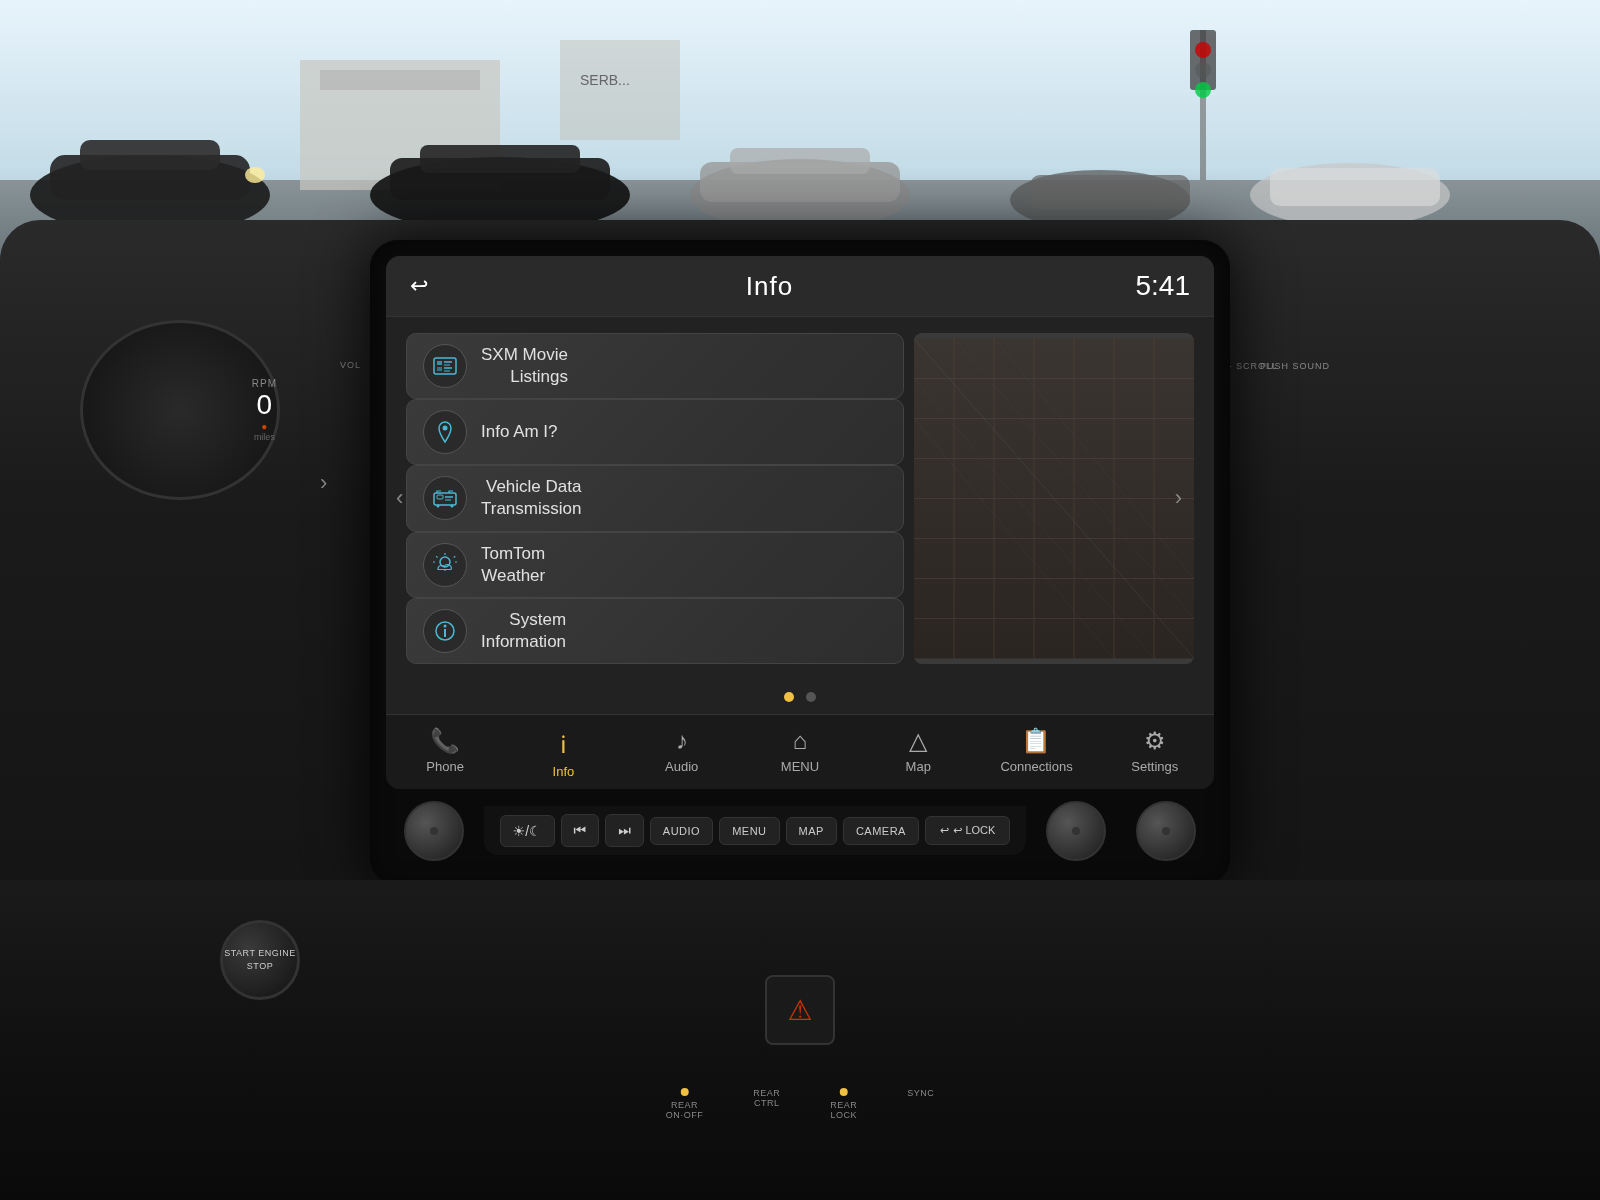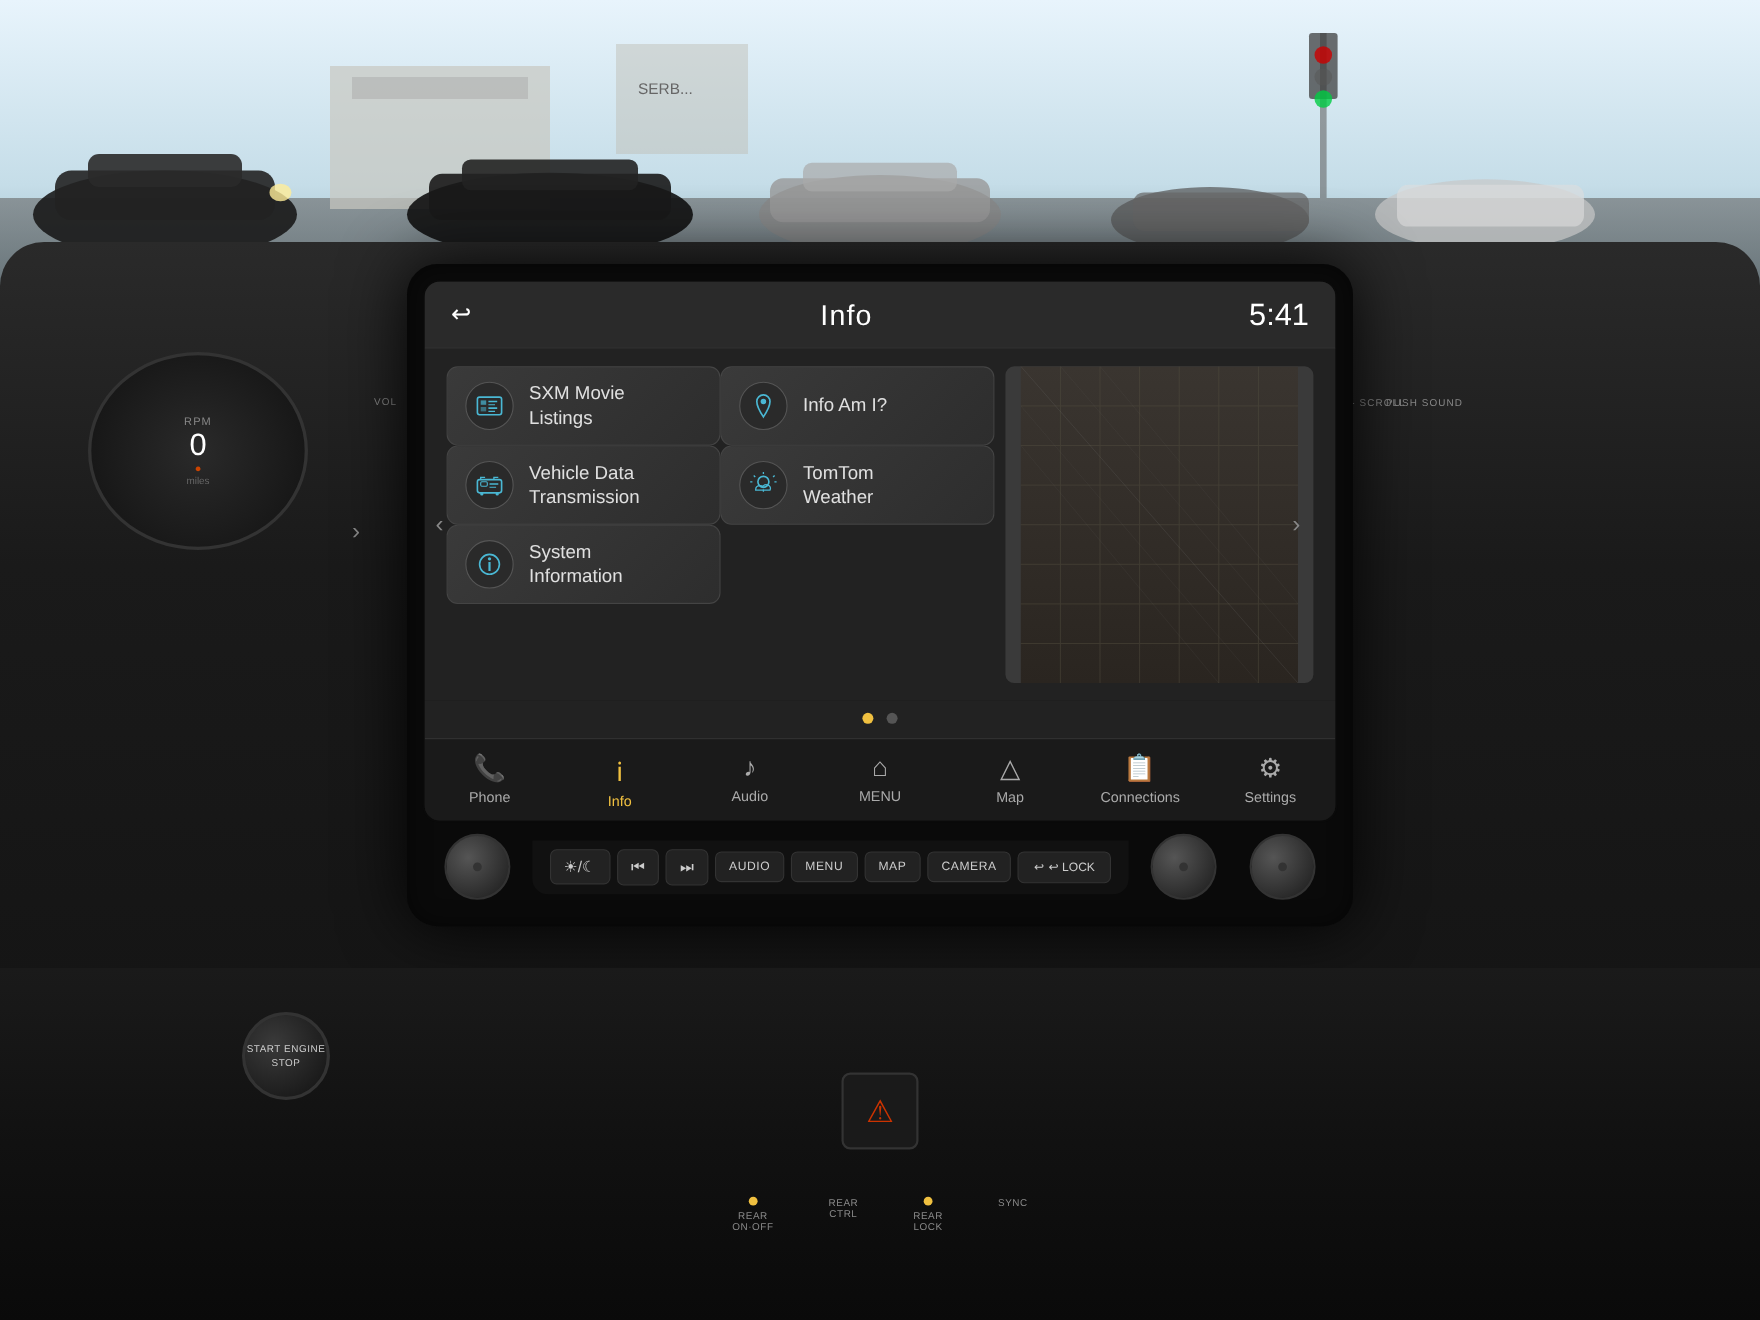--- a/index.html
+++ b/index.html
@@ -98,23 +98,24 @@
       padding: 16px 20px;
       min-height: 320px;
       position: relative;
       display: flex;
       align-items: stretch;
     }
 
     .menu-grid {
       flex: 1;
       display: grid;
-      grid-template-columns: 1fr 1fr;
+      grid-template-columns: 1fr;
       grid-template-rows: repeat(4, 1fr);
       gap: 0;
+      text-align: right;
     }
 
     .menu-btn {
       background: linear-gradient(135deg, #3a3a3a 0%, #2d2d2d 100%);
       border: 1px solid #444;
       border-radius: 10px;
       display: flex;
       align-items: center;
       padding: 10px 16px;
       cursor: pointer;
@@ -417,21 +418,21 @@
     <rect x="1200" y="30" width="6" height="150" fill="#666" opacity="0.6"></rect>
     <rect x="1190" y="30" width="26" height="60" rx="3" fill="#333" opacity="0.7"></rect>
     <circle cx="1203" cy="50" r="8" fill="#cc0000" opacity="0.8"></circle>
     <circle cx="1203" cy="70" r="8" fill="#555" opacity="0.5"></circle>
     <circle cx="1203" cy="90" r="8" fill="#00cc44" opacity="0.8"></circle>
   </svg>
 </div>
 
 <div class="dashboard"></div>
 
-<div style="position:absolute;top:320px;left:80px;width:200px;height:180px;background:radial-gradient(circle,#2a2a2a,#111);border-radius:50%;border:3px solid #333;display:flex;align-items:center;justify-content:center;">
+<div style="position:absolute;top:320px;left:80px;width:200px;height:180px;background:radial-gradient(circle,#2a2a2a,#111);border-radius:50%;border:3px solid #333;display:flex;align-items:center;justify-content:flex-end;">
   <div style="text-align:center;color:#888">
     <div style="font-size:10px;letter-spacing:1px">RPM</div>
     <div style="font-size:28px;color:#fff">0</div>
     <div style="font-size:10px;color:#cc4400">●</div>
     <div style="font-size:9px;color:#666">miles</div>
   </div>
 </div>
 
 <div style="position:absolute;top:470px;left:calc(50% - 480px);color:#888;font-size:22px;cursor:pointer;">›</div>
 

